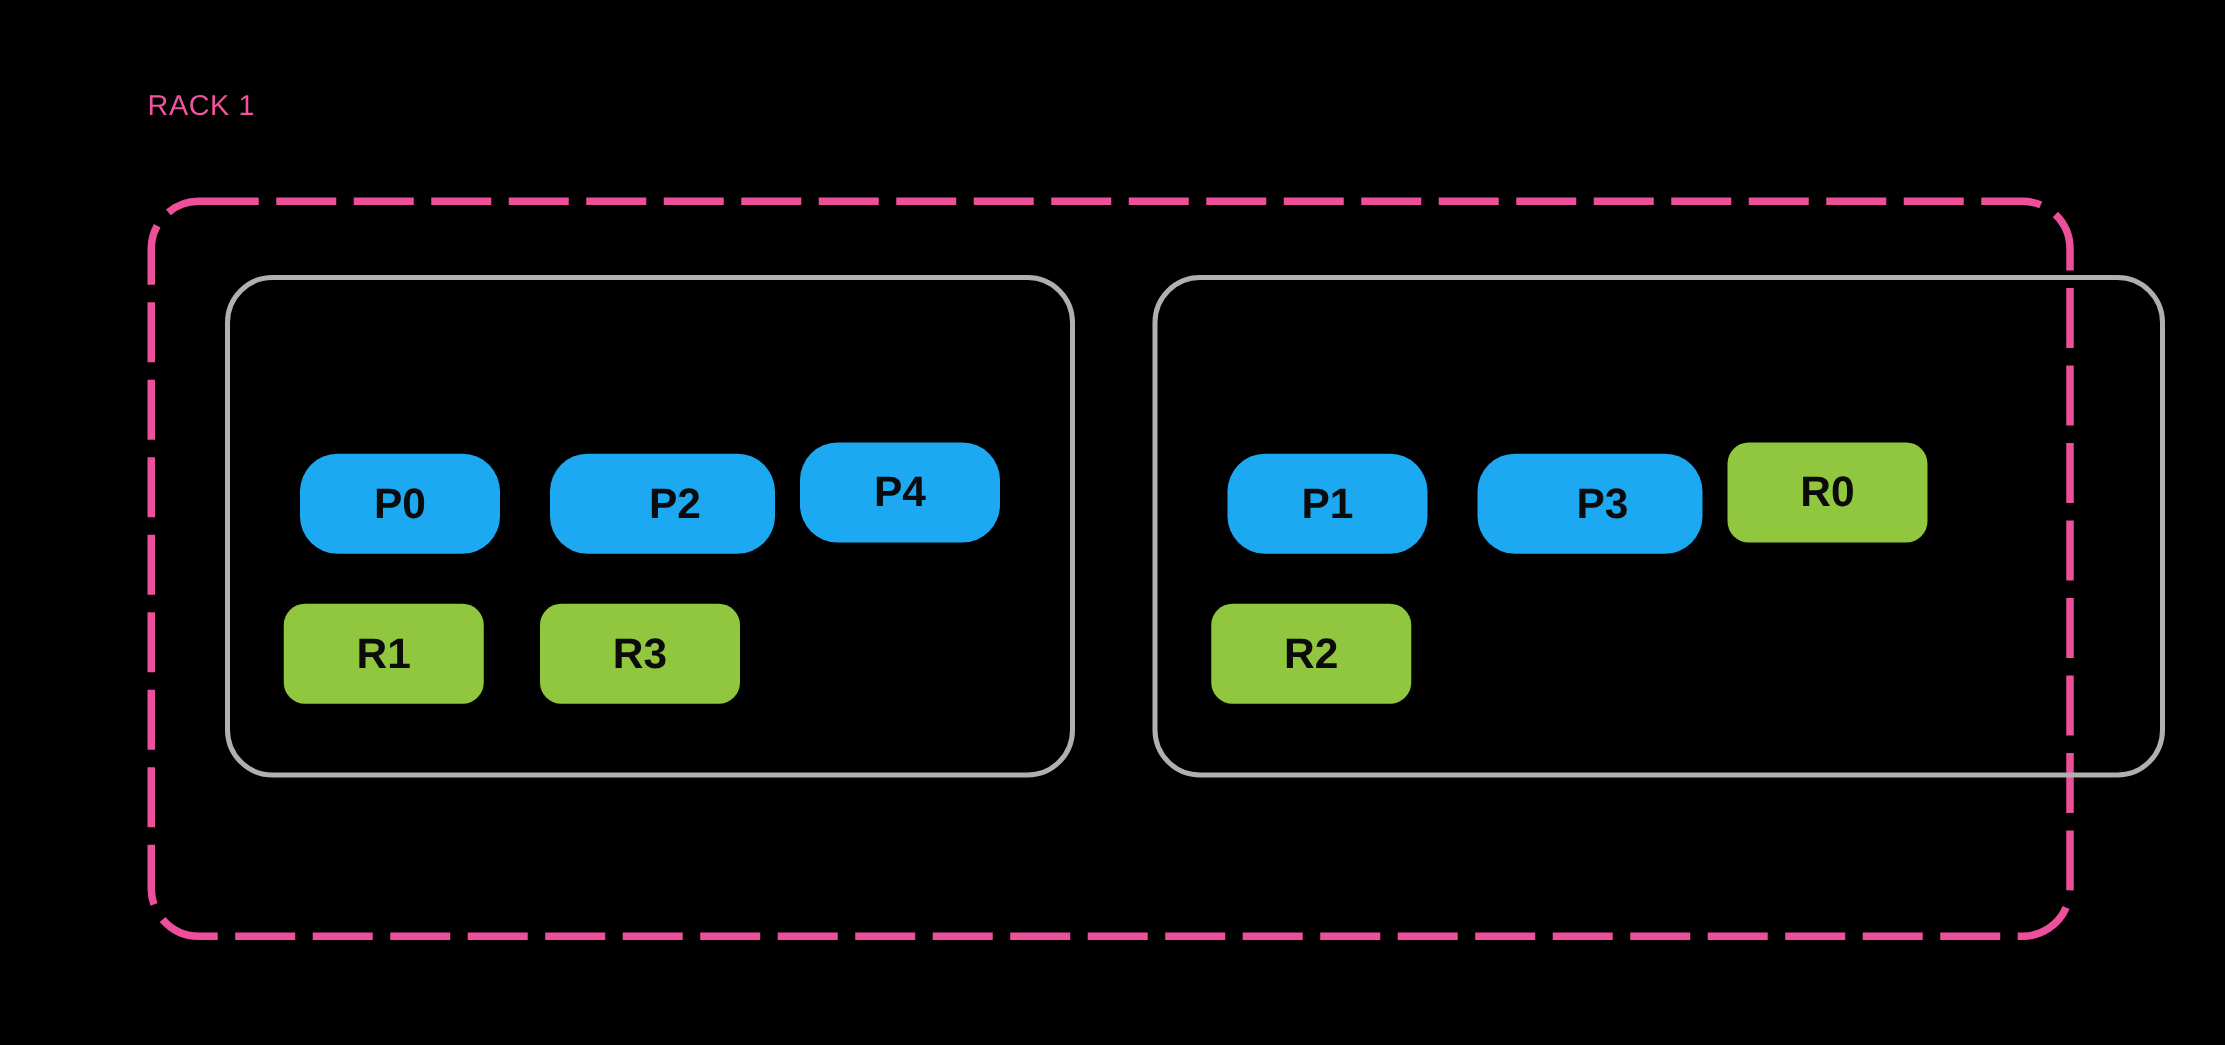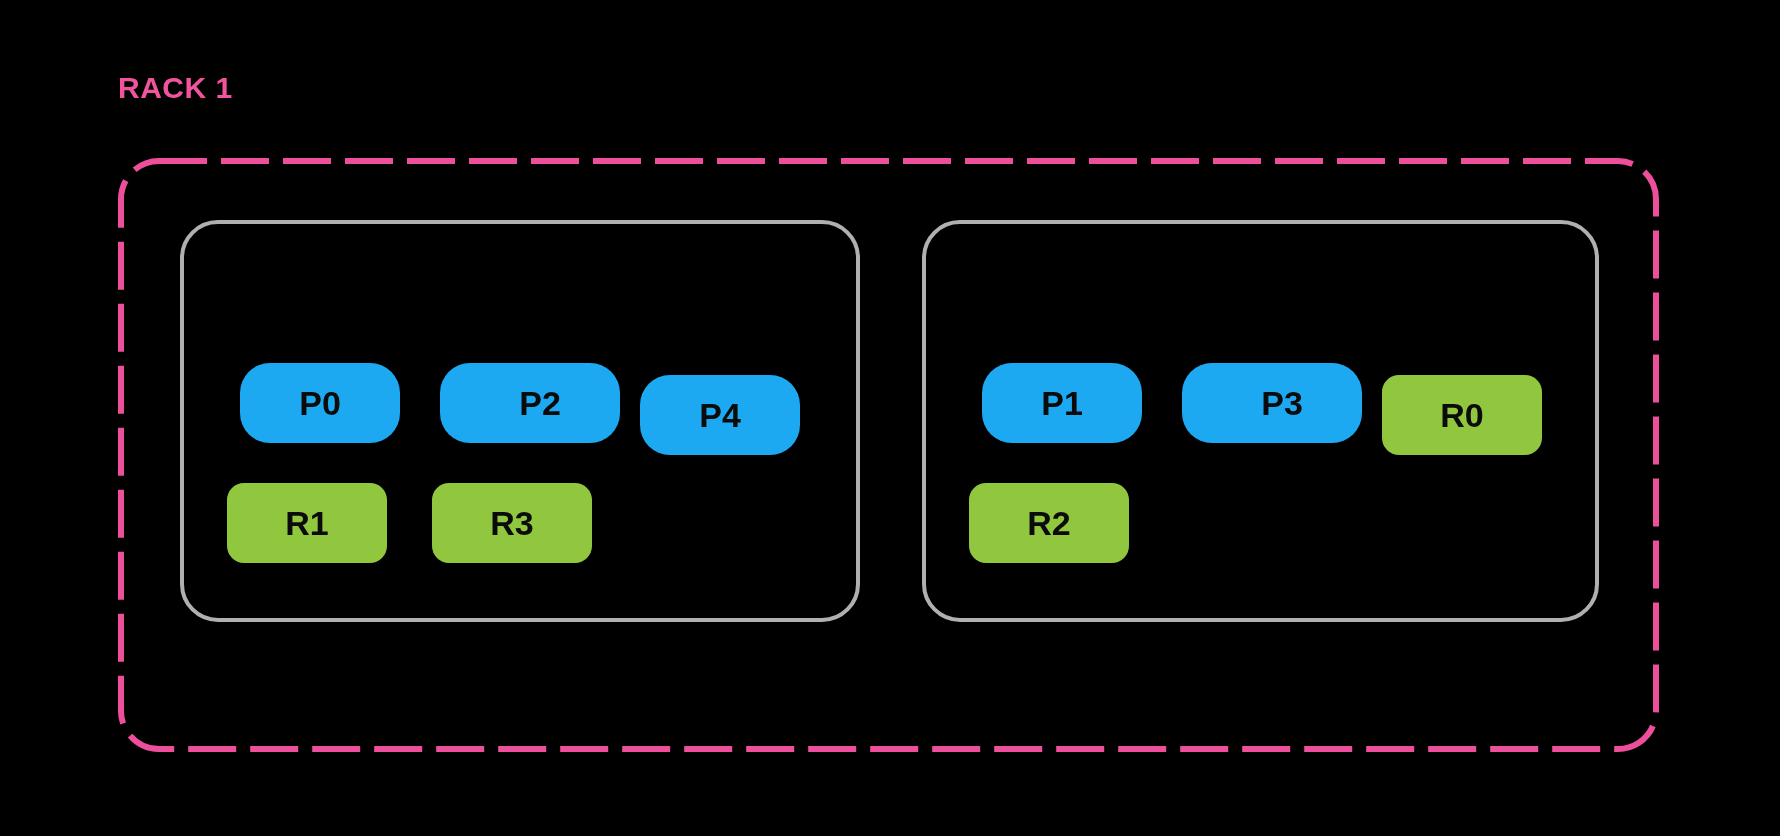--- a/index.html
+++ b/index.html
@@ -12,22 +12,22 @@
     width: 1780px;
     height: 836px;
     background: var(--background, #000);
     overflow: hidden;
     font-family: "Liberation Sans", sans-serif;
   }
   .rack-label {
     position: absolute;
     left: 118px;
     top: 71px;
-    font-size: 30px;
-    font-weight: 700;
+    font-size: 23px;
+    font-weight: 400;
     letter-spacing: 0.5px;
     color: var(--rack-label, #F0549C);
     white-space: nowrap;
   }
   .rack-border-svg {
     position: absolute;
     left: 0;
     top: 0;
     width: 1780px;
     height: 836px;
@@ -43,37 +43,37 @@
   .node {
     position: absolute;
     top: 220px;
     height: 402px;
     border: 4px solid var(--node-border, #B0B0B0);
     border-radius: 38px;
     box-sizing: border-box;
     background: transparent;
   }
   .node-1 { left: 180px; width: 680px; }
-  .node-2 { left: 922px; width: 677px; text-decoration: underline; }
+  .node-2 { left: 922px; width: 810px; text-decoration: underline; }
   .box {
     position: absolute;
     width: 160px;
     height: 80px;
     display: flex;
     align-items: center;
     justify-content: center;
     font-size: 34px;
     font-weight: 700;
     color: var(--box-text, #0B0B0B);
   }
   .box.primary { background: var(--primary-box, #1DA9F1); border-radius: 30px; }
   .box.replica { background: var(--replica-box, #90C73E); border-radius: 17px; }
   .r1c1 { left: 56px;  top: 139px; }
   .r1c2 { left: 256px; top: 139px; padding-left: 20px; }
-  .r1c3 { left: 456px; top: 151px; }
+  .r1c3 { left: 456px; top: 130px; }
   .r2c1 { left: 43px;  top: 259px; }
   .r2c2 { left: 248px; top: 259px; }
 </style>
 </head>
 <body>
 
 <div class="stage">
 
   <div class="rack-label">RACK 1</div>
 

